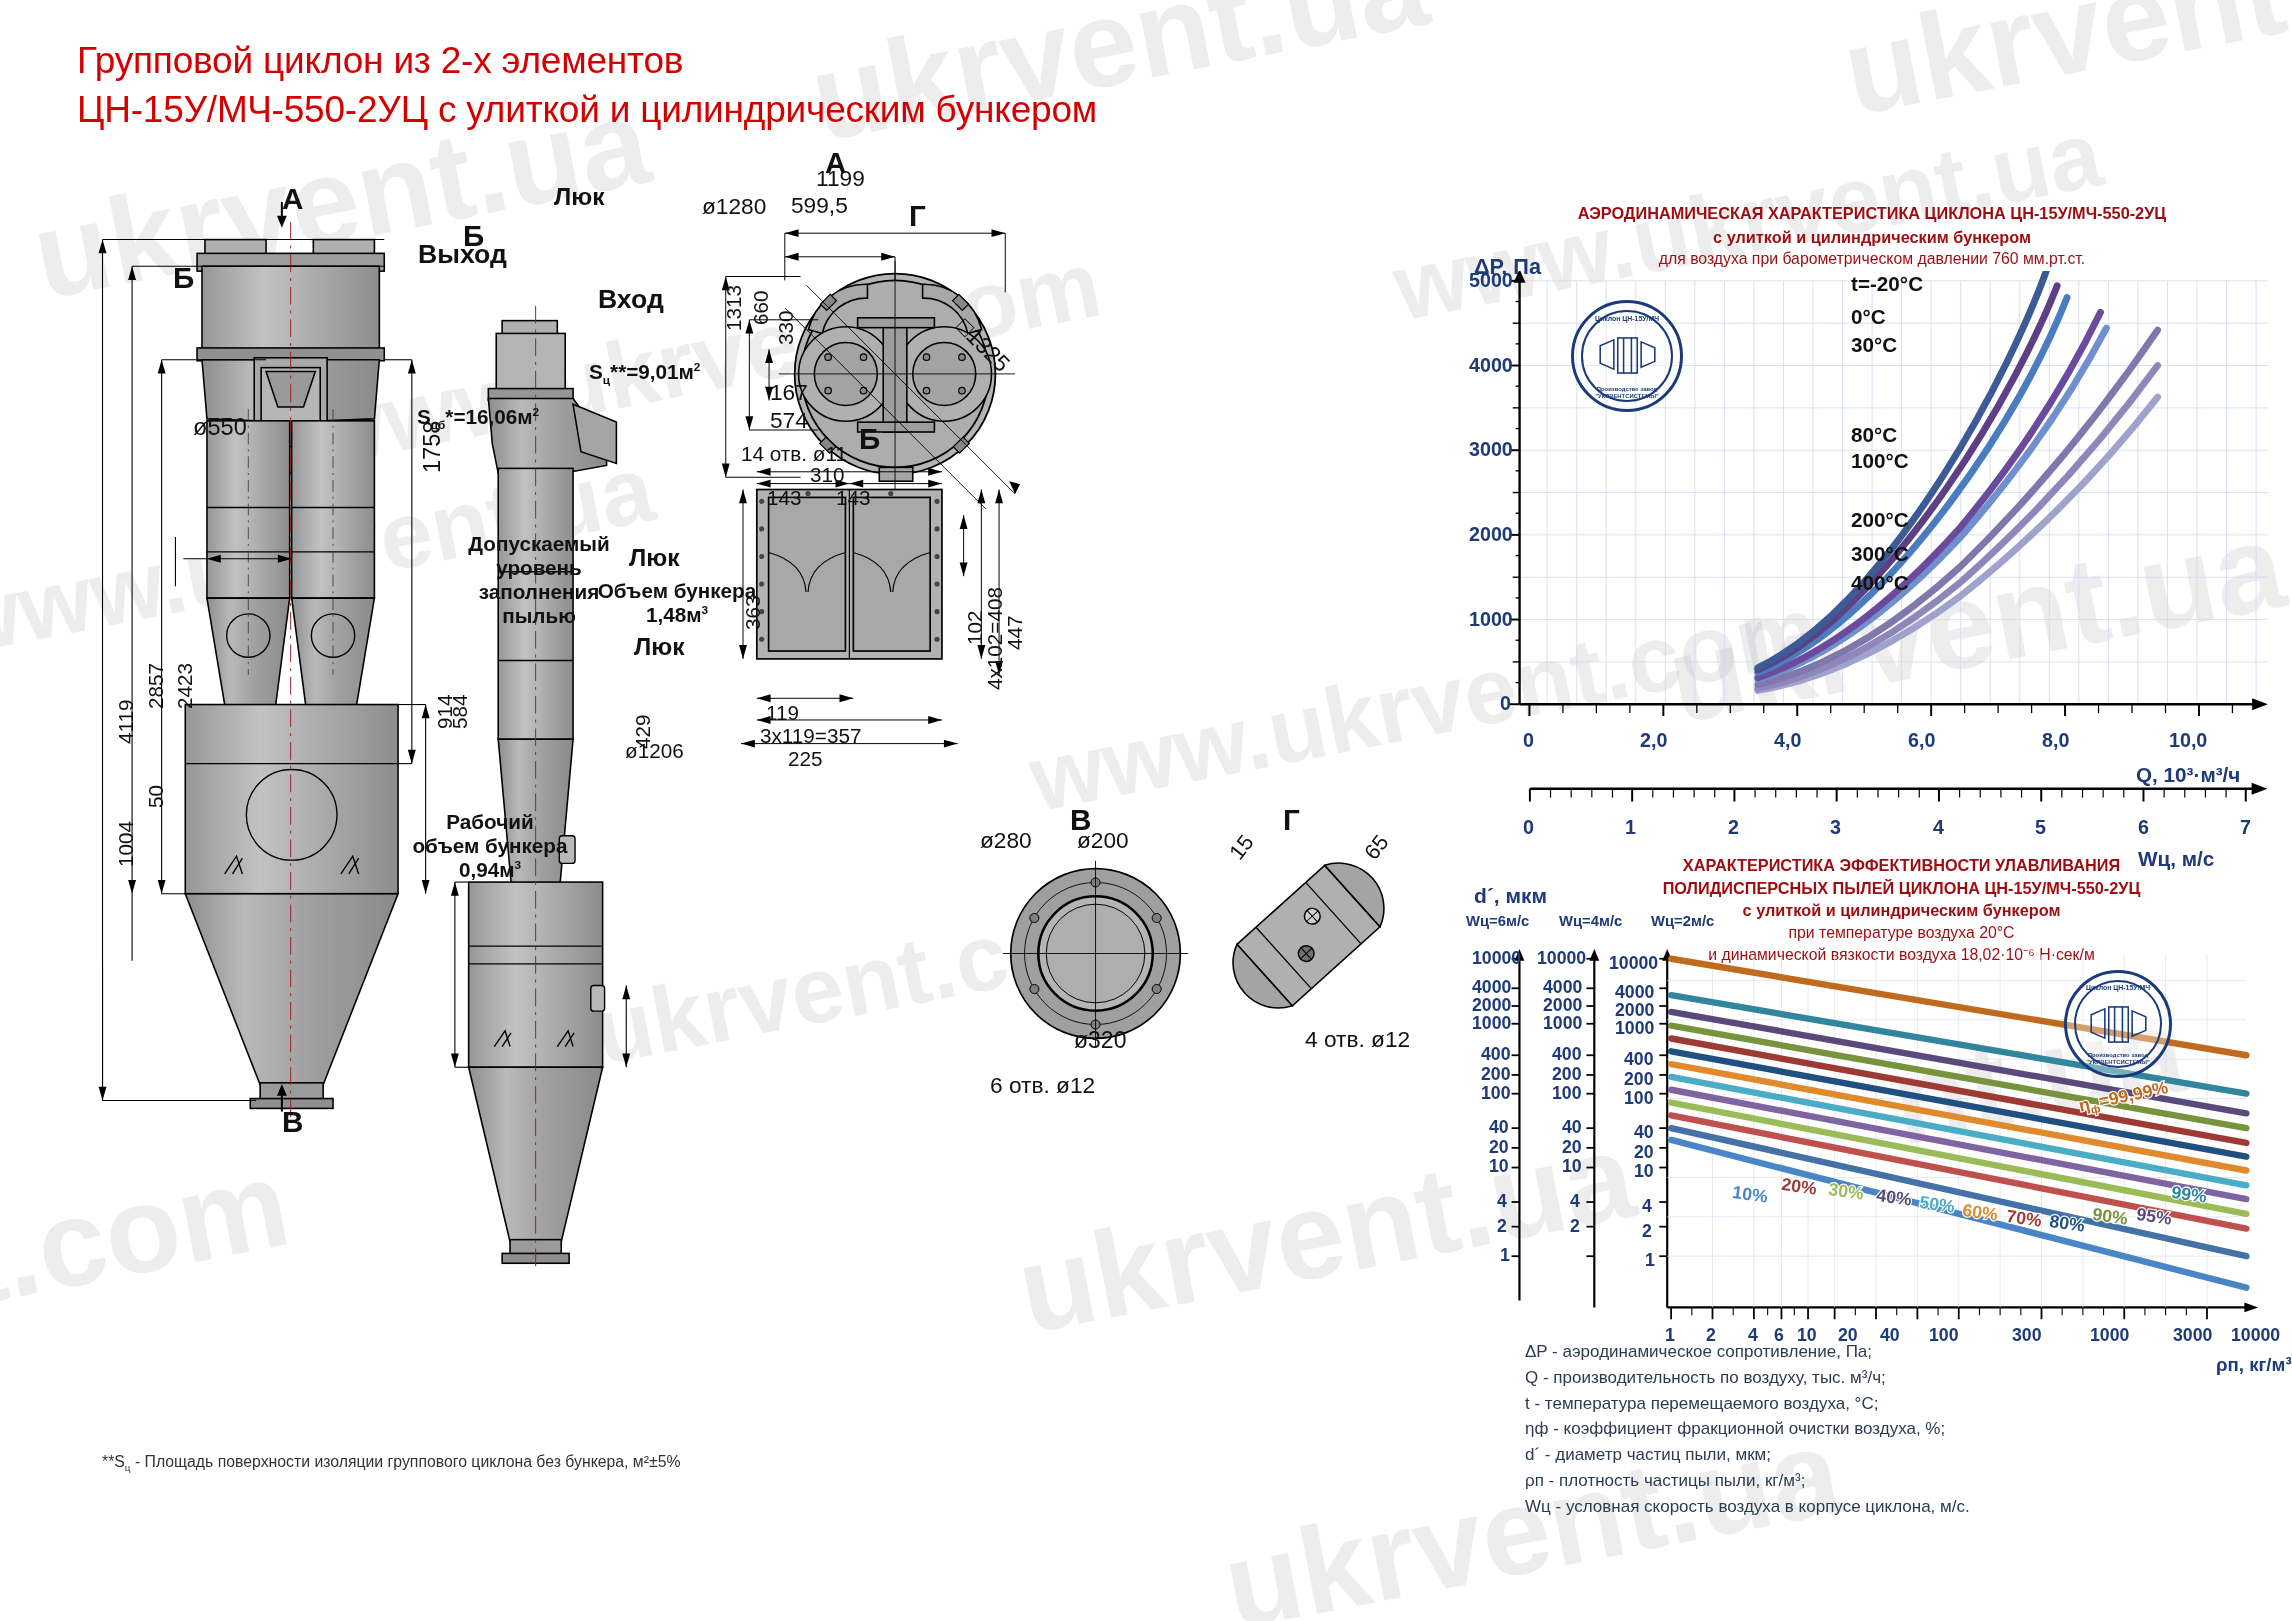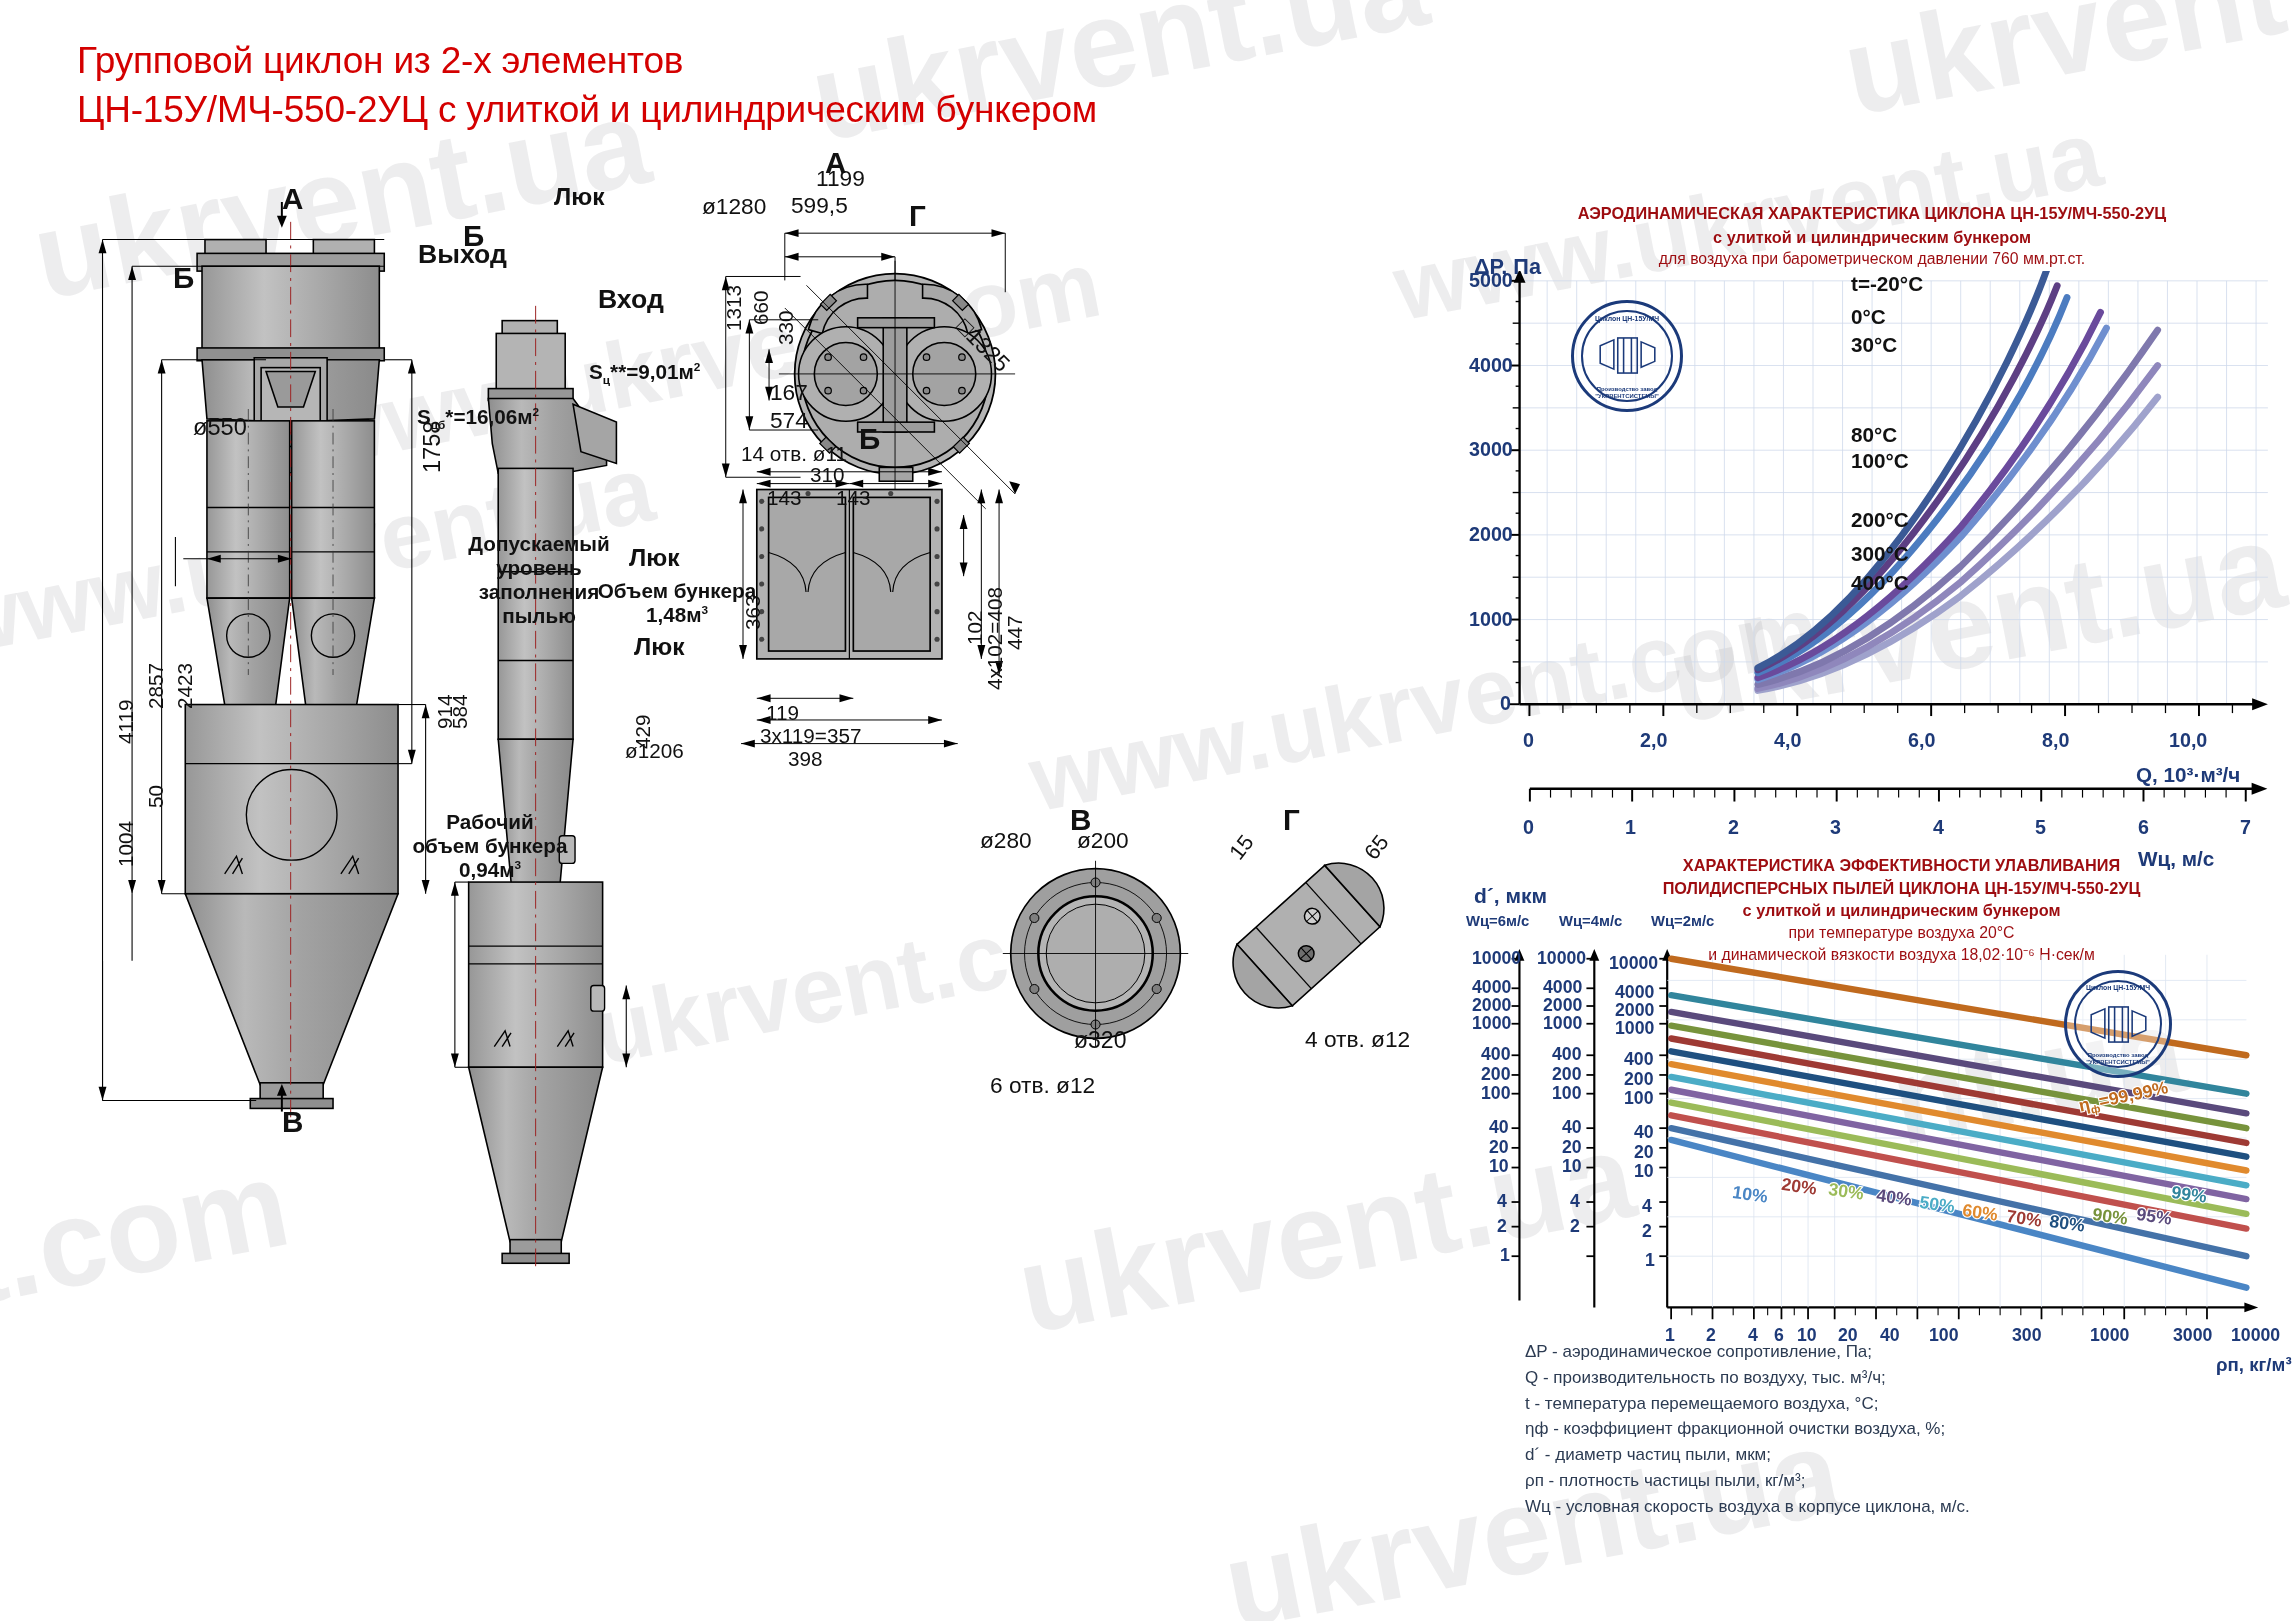--- a/index.html
+++ b/index.html
@@ -423,21 +423,21 @@
   <div class="dim" style="left:741px;top:442px;font-size:20.7px;">14 отв. ø11</div>
   <div class="dim" style="left:810px;top:463px;font-size:20.7px;">310</div>
   <div class="dim" style="left:767px;top:486px;font-size:20.7px;">143</div>
   <div class="dim" style="left:836px;top:486px;font-size:20.7px;">143</div>
   <div class="dimv" style="left:741px;top:630px;">363</div>
   <div class="dimv" style="left:963px;top:645px;">102</div>
   <div class="dimv" style="left:983px;top:690px;">4х102=408</div>
   <div class="dimv" style="left:1003px;top:650px;">447</div>
   <div class="dim" style="left:766px;top:701px;font-size:20.7px;">119</div>
   <div class="dim" style="left:760px;top:724px;font-size:20.7px;">3х119=357</div>
-  <div class="dim" style="left:788px;top:747px;font-size:20.7px;">398</div>
+  <div class="dim" style="left:788px;top:747px;font-size:20.7px;">225</div>
 
   <div class="sec" style="left:1070px;top:803px;">В</div>
   <svg width="227" height="217" viewBox="0 0 230 220" style="position:absolute;left:985px;top:845px;">
     <g stroke="#000" stroke-width="1.7">
       <circle cx="112" cy="110" r="86" fill="#9f9f9f"></circle>
       <circle cx="112" cy="110" r="58" fill="#b5b5b5" stroke-width="2.6"></circle>
       <circle cx="112" cy="110" r="50" fill="#aeaeae" stroke-width="1"></circle>
       <circle cx="112" cy="110" r="72" fill="none" stroke-width=".9"></circle>
     </g>
     <g fill="#7e7e7e" stroke="#000" stroke-width="1">
@@ -472,20 +472,23 @@
       <line x1="86" y1="96" x2="86" y2="112" stroke="#000"></line>
       <line x1="108" y1="80" x2="124" y2="80" stroke="#000"></line>
       <line x1="116" y1="72" x2="116" y2="88" stroke="#000"></line>
     </g>
   </svg>
   <div style="position:absolute;left:1224px;top:849px;font-size:21.7px;transform:rotate(-52deg);transform-origin:0 0;">15</div>
   <div style="position:absolute;left:1359px;top:849px;font-size:21.7px;transform:rotate(-52deg);transform-origin:0 0;">65</div>
   <div class="dim" style="left:1305px;top:1026px;font-size:22.7px;">4 отв. ø12</div>
 
   <div class="footnotes">
+    <div>
+      <span>**S</span><sub>ц</sub><span> - Площадь поверхности изоляции группового циклона без бункера, м²±5%</span>
+    </div>
   </div>
 
   <div class="chart-title" style="left:1478px;top:203px;width:788px;font-size:16.3px;">АЭРОДИНАМИЧЕСКАЯ  ХАРАКТЕРИСТИКА  ЦИКЛОНА ЦН-15У/МЧ-550-2УЦ</div>
   <div class="chart-title chart-sub" style="left:1478px;top:227px;width:788px;font-size:16.3px;">с улиткой и цилиндрическим бункером</div>
   <div class="chart-title chart-sub2" style="left:1478px;top:249px;width:788px;font-size:15.8px;">для воздуха при барометрическом давлении 760 мм.рт.ст.</div>
 
   <div class="axis-lbl" style="left:1474px;top:254px;font-size:21.7px;">ΔP, Па</div>
 
   <svg width="818" height="512" viewBox="0 0 830 520" style="position:absolute;left:1468px;top:271px;">
 

